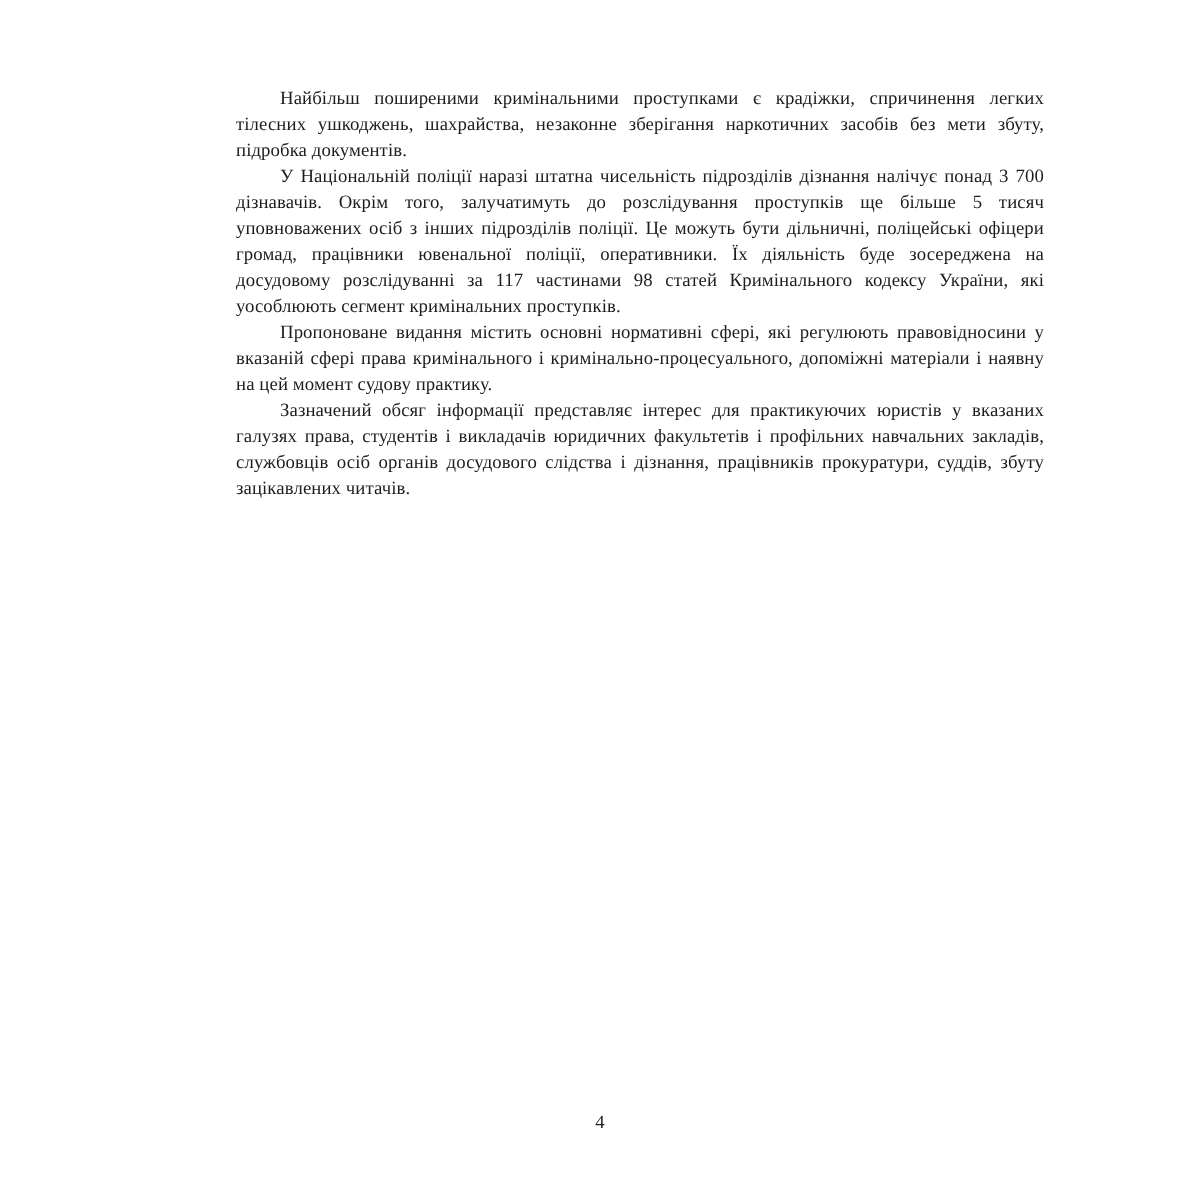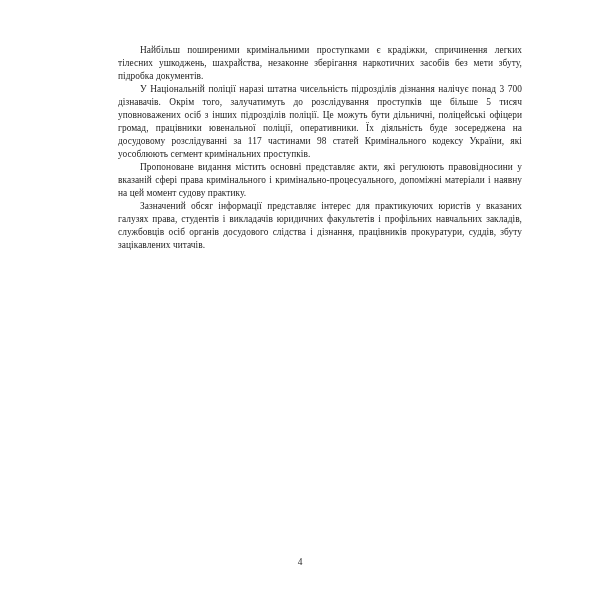--- a/index.html
+++ b/index.html
@@ -49,19 +49,19 @@
   }
 </style>
 </head>
 <body>
 
 <div class="page">
 
   <div class="body-text">
     <p>Найбільш поширеними кримінальними проступками є крадіжки, спричинення легких тілесних ушкоджень, шахрайства, незаконне зберігання наркотичних засобів без мети збуту, підробка документів.</p>
     <p>У Національній поліції наразі штатна чисельність підрозділів дізнання налічує понад 3 700 дізнавачів. Окрім того, залучатимуть до розслідування проступків ще більше 5 тисяч уповноважених осіб з інших підрозділів поліції. Це можуть бути дільничні, поліцейські офіцери громад, працівники ювенальної поліції, оперативники. Їх діяльність буде зосереджена на досудовому розслідуванні за 117 частинами 98 статей Кримінального кодексу України, які уособлюють сегмент кримінальних проступків.</p>
-    <p>Пропоноване видання містить основні представляє акти, які регулюють правовідносини у вказаній сфері права кримінального і кримінально-процесуального, допоміжні матеріали і наявну на цей момент судову практику.</p>
+    <p>Пропоноване видання містить основні нормативні сфері, які регулюють правовідносини у вказаній сфері права кримінального і кримінально-процесуального, допоміжні матеріали і наявну на цей момент судову практику.</p>
     <p>Зазначений обсяг інформації представляє інтерес для практикуючих юристів у вказаних галузях права, студентів і викладачів юридичних факультетів і профільних навчальних закладів, службовців осіб органів досудового слідства і дізнання, працівників прокуратури, суддів, збуту зацікавлених читачів.</p>
   </div>
 
   <div class="page-number">4</div>
 
 </div>
 
 </body></html>

